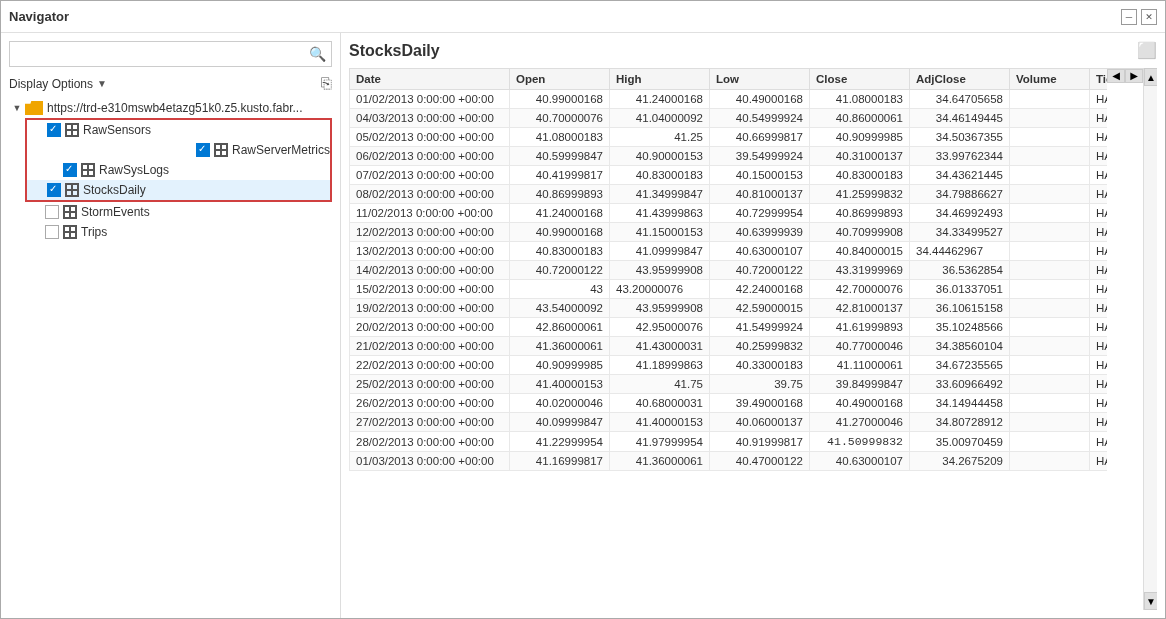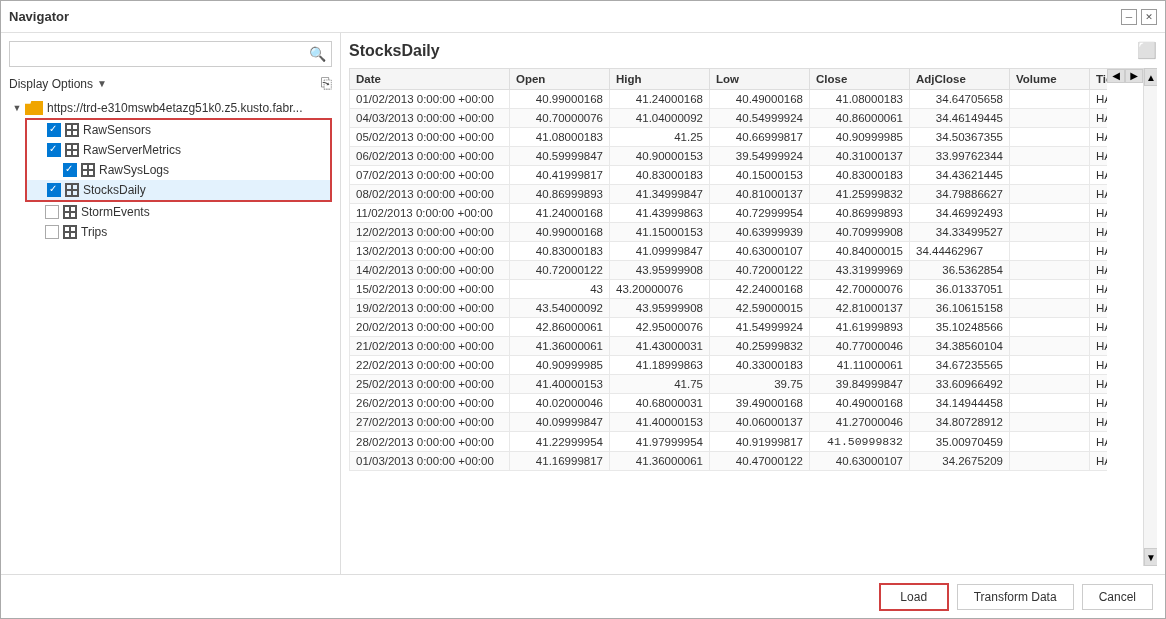--- a/index.html
+++ b/index.html
@@ -353,21 +353,21 @@
             <span class="tree-checked"></span>
             <span style="display:inline-grid;width:14px;height:14px;grid-template-columns:1fr 1fr;grid-template-rows:1fr 1fr;border:1px solid #555;margin-right:4px;flex-shrink:0;">
               <span style="border:0.5px solid #555;"></span>
                 <span style="border:0.5px solid #555;"></span>
               <span style="border:0.5px solid #555;"></span>
                 <span style="border:0.5px solid #555;"></span>
             </span>
             <span class="tree-label">RawSensors</span>
           </div>
 
-          <div class="tree-item" style="padding-left:4px;">
+          <div class="tree-item" style="padding-left:4px;justify-content:flex-end;">
             <span class="tree-expand"></span>
             <span class="tree-checked"></span>
             <span style="display:inline-grid;width:14px;height:14px;grid-template-columns:1fr 1fr;grid-template-rows:1fr 1fr;border:1px solid #555;margin-right:4px;flex-shrink:0;">
               <span style="border:0.5px solid #555;"></span>
                 <span style="border:0.5px solid #555;"></span>
               <span style="border:0.5px solid #555;"></span>
                 <span style="border:0.5px solid #555;"></span>
             </span>
             <span class="tree-label">RawServerMetrics</span>
           </div>
@@ -658,18 +658,13 @@
 
         <div class="v-scroll-bar">
           <div class="v-scroll-arrow">▲</div>
           <div class="v-scroll-track"></div>
           <div class="v-scroll-arrow">▼</div>
         </div>
       </div>
     </div>
   </div>
 
-  <div class="bottom-bar">
-    <button class="btn btn-primary">Load</button>
-    <button class="btn">Transform Data</button>
-    <button class="btn">Cancel</button>
-  </div>
 </div>
 
 </body></html>

